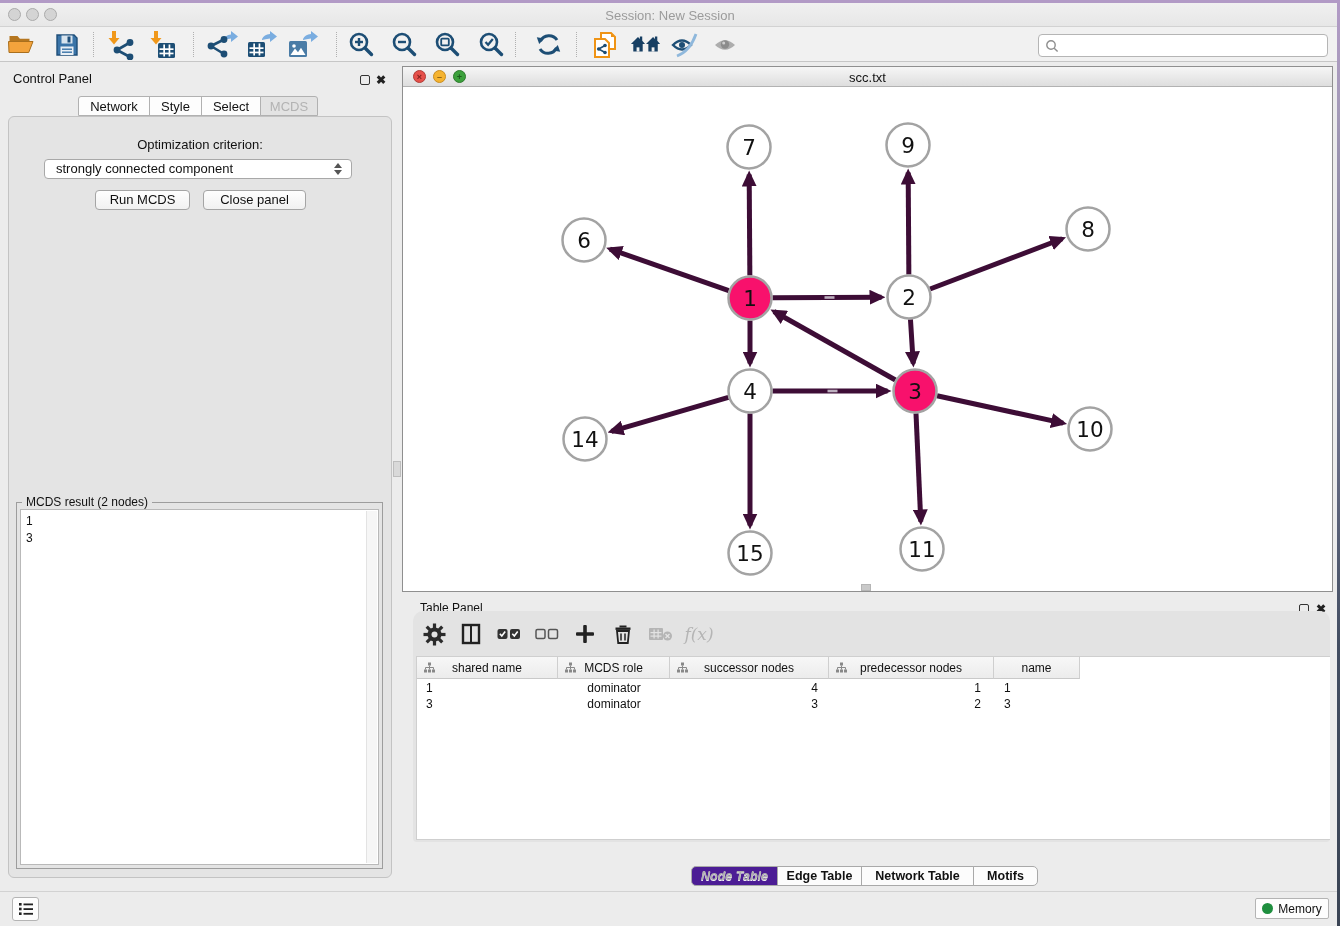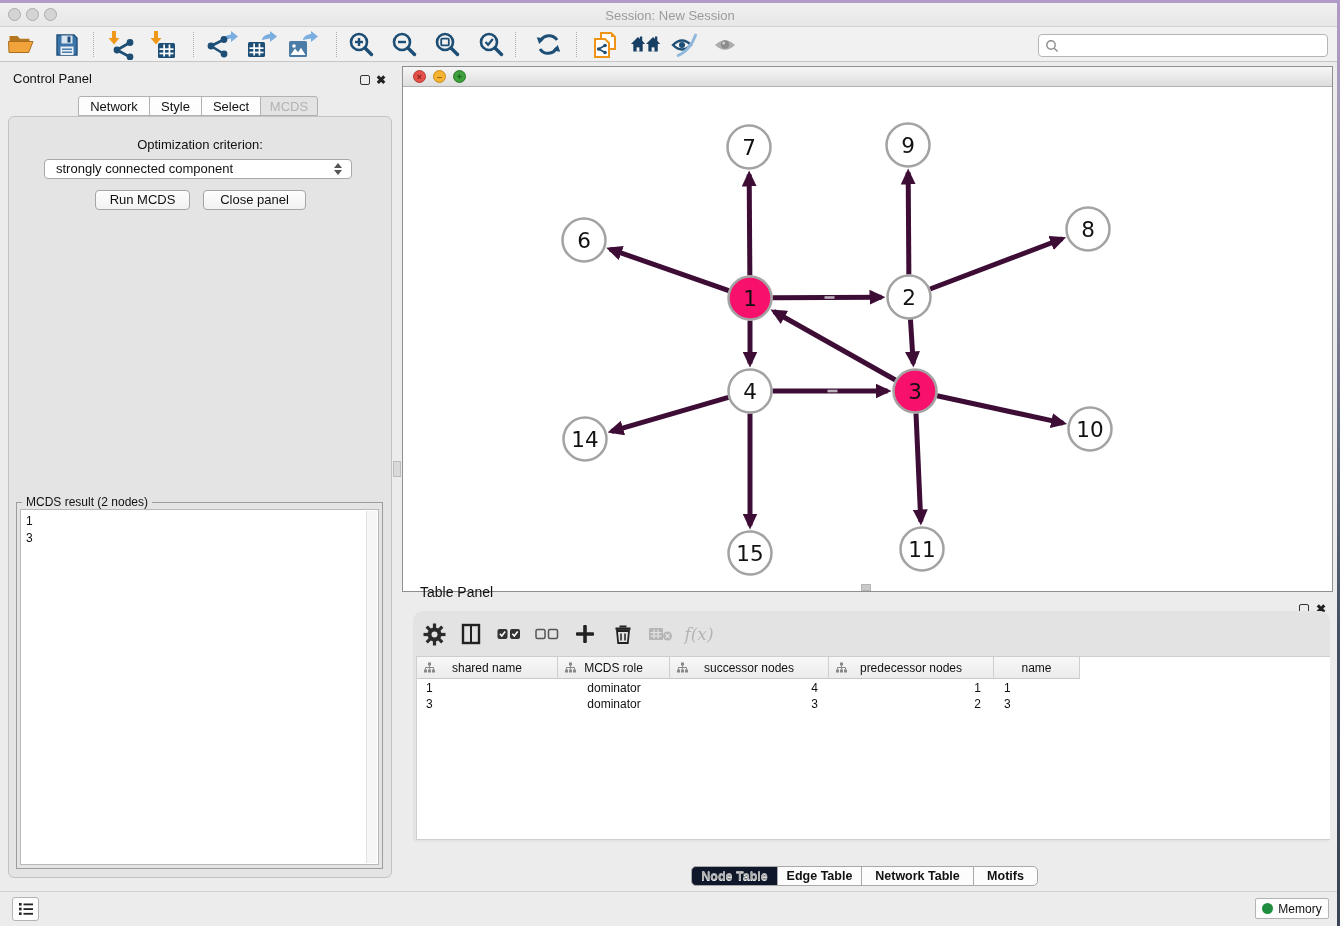--- a/index.html
+++ b/index.html
@@ -55,39 +55,39 @@
   #h-split-handle { left:861px; top:584px; width:10px; height:7px; background:#c9c9c9; border:1px solid #b5b5b5; }
 
   
   #net-win { left:402px; top:66px; width:931px; height:526px; border:1px solid #8f8f8f; background:#fff; }
   #net-titlebar { left:0; top:0; width:929px; height:20px; background:linear-gradient(#f6f6f6,#dedede); border-bottom:1px solid #b2b2b2; }
   .tl2 { top:3px; width:13px; height:13px; border-radius:50%; font-size:9px; font-weight:bold; text-align:center; line-height:12px; }
   #net-title { width:100%; text-align:center; top:3px; font-size:13px; color:#111; }
   #graph { left:0; top:21px; }
 
   
-  #tp-title { left:420px; top:584px; font-size:14px; color:#111; }
+  #tp-title { left:420px; top:601px; font-size:12px; color:#111; }
   #tp-panel { left:413px; top:611px; width:917px; height:231px; background:#e3e3e3; border-radius:10px 10px 4px 4px;text-decoration:underline; }
   .tp-icon { top:7px; width:32px; height:32px; display:flex; align-items:center; justify-content:center; }
   #tp-white { left:3px; top:45px; width:914px; height:184px; background:#fff; border:1px solid #cfcfcf; border-right:none; }
   #tp-header { left:0; top:0; height:22px; display:flex; }
   .th-cell { height:22px; background:linear-gradient(#f7f7f7,#ececec); border-right:1px solid #cfcfcf; border-bottom:1px solid #c9c9c9;
     display:flex; align-items:center; font-size:12px; color:#111; position:relative; }
   .th-cell .lbl { position:absolute; left:0; right:0; text-align:center; }
   .th-cell svg { position:absolute; left:7px; }
   .tr-row { left:0; height:16px; display:flex; font-size:12px; color:#111; }
   .td-cell { height:16px; line-height:16px; overflow:hidden; }
 
   
   #tp-tabs { left:691px; top:866px; height:20px; display:flex; }
   .tp-tab { height:20px; line-height:19px; text-align:center; font-size:12.5px; font-weight:bold; color:#111;
     background:#fcfcfc; border:1px solid #a9a9a9; margin-left:-1px; }
   .tp-tab.first { border-radius:5px 0 0 5px; margin-left:0; }
   .tp-tab.last { border-radius:0 5px 5px 0; }
-  .tp-tab.disabled { background:#0f172a; color:#b0b0b0; text-shadow:0 1px 0 #f2f2f2; }
+  .tp-tab.disabled { background:#4c1d95; color:#b0b0b0; text-shadow:0 1px 0 #f2f2f2;font-style:italic; }
 
   
   #statusbar { left:0; top:891px; width:1340px; height:35px; background:#ececec; border-top:1px solid #d2d2d2; }
   #list-btn { left:12px; top:897px; width:27px; height:24px; background:#fdfdfd; border:1px solid #b4b4b4; border-radius:3px;
     display:flex; align-items:center; justify-content:center; }
   #memory-btn { left:1255px; top:898px; width:74px; height:21px; background:#fdfdfd; border:1px solid #b4b4b4; border-radius:2px;
     display:flex; align-items:center; justify-content:center; font-size:12px; color:#111; gap:5px; }
   #memory-dot { width:11px; height:11px; border-radius:50%; background:#1e8e3e; }
 </style>
 </head>
@@ -279,20 +279,21 @@
   <div class="abs" id="result-scroll"></div>
 </div>
 
 <div class="abs" id="v-split-handle"></div>
 
 <div class="abs" id="net-win">
   <div class="abs" id="net-titlebar">
     <div class="abs tl2" style="left:10px; background:#e6504a; border:1px solid #b03c36; color:#7d1f1b;">×</div>
     <div class="abs tl2" style="left:30px; background:#f5b32f; border:1px solid #c98d1f; color:#8a6011;">–</div>
     <div class="abs tl2" style="left:50px; background:#3ca13c; border:1px solid #2d7a2d; color:#1d5c1d;">+</div>
+    <div class="abs" id="net-title">scc.txt</div>
   </div>
   <svg class="abs" id="graph" width="929" height="504">
       <defs>
         <marker id="arrow" markerWidth="3.2" markerHeight="3" refX="2.4" refY="1.5" orient="auto" markerUnits="strokeWidth">
           <path d="M0,0 L3.2,1.5 L0,3 z" fill="#3d0d36"></path>
         </marker>
       </defs>
       <line x1="346.85099664492174" y1="187.50049338318337" x2="346.1821152117623" y2="86.49939697610921" stroke="#3d0d36" stroke-width="5" marker-end="url(#arrow)"></line>
       <line x1="325.75920030229116" y1="202.5785157682704" x2="206.96097740831084" y2="161.07070294989174" stroke="#3d0d36" stroke-width="5" marker-end="url(#arrow)"></line>
       <line x1="369.4995550149811" y1="209.85849336468564" x2="478.5005438705786" y2="209.17295255427308" stroke="#3d0d36" stroke-width="5" marker-end="url(#arrow)"></line>

